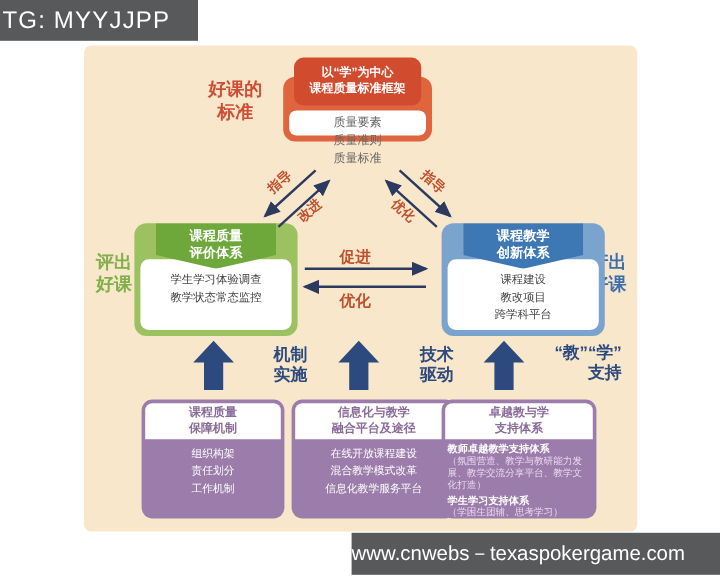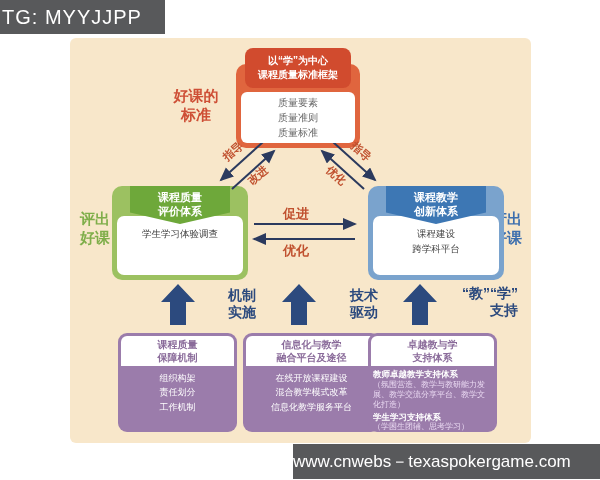--- a/index.html
+++ b/index.html
@@ -23,21 +23,21 @@
     background:#f8e7ca; border-radius:6px;
   }
 
   
   .side-label { position:absolute; font-weight:bold; text-align:center; line-height:1.25; }
   .side-standard { left:160px; top:66px; width:72px; font-size:15px; color:#ce4f36; }
   .side-eval { left:72px; top:210px; width:46px; font-size:15px; color:#7fae4a; }
   .side-prod { left:484px; top:210px; width:46px; font-size:15px; color:#3d6fae; }
 
   
-  .box-standard { position:absolute; left:236px; top:48px; width:124px; height:100px; }
+  .box-standard { position:absolute; left:236px; top:48px; width:124px; height:70px; }
   .box-standard .frame { position:absolute; left:0; right:0; top:16px; bottom:0; background:#e0653e; border-radius:10px; }
   .box-standard .tab {
     position:absolute; left:9px; right:9px; top:0; height:40px; z-index:2;
     background:#d14b2e; border-radius:8px; color:#fff; font-weight:bold;
     font-size:10px; line-height:1.35; text-align:center; padding-top:6px;
   }
   .box-standard .body {
     position:absolute; left:5px; right:5px; top:44px; bottom:5px; z-index:1;
     background:#fff; border-radius:6px; color:#666; font-size:10px;
     line-height:1.5; text-align:center; padding-top:3px;
@@ -103,21 +103,21 @@
     text-align:left;
   }
 </style>
 </head>
 <body>
 
 <div class="page">
 
   <div class="canvas">
 
-    <div class="side-label side-standard pre" style="position:absolute; left:90px; top:28px;margin-top:21px;">好课的
+    <div class="side-label side-standard pre" style="position:absolute; left:90px; top:28px;">好课的
 标准</div>
   </div>
 
   <div class="side-label side-eval pre">评出
 好课</div>
   <div class="side-label side-prod pre">产出
 好课</div>
 
   <div class="box-standard">
     <div class="frame"></div>
@@ -128,28 +128,30 @@
       <div>质量准则</div>
       <div>质量标准</div>
     </div>
   </div>
 
   <div class="sys-box box-eval">
     <div class="tab pre">课程质量
 评价体系</div>
     <div class="body">
       <div>学生学习体验调查</div>
+      <div>教学状态常态监控</div>
     </div>
   </div>
 
   <div class="sys-box box-innov">
     <div class="tab pre">课程教学
 创新体系</div>
     <div class="body">
       <div>课程建设</div>
+      <div>教改项目</div>
       <div>跨学科平台</div>
     </div>
   </div>
 
   <svg class="overlay" viewBox="0 0 600 480">
     <defs>
       <marker id="ah" markerWidth="8" markerHeight="8" refX="6" refY="3" orient="auto">
         <path d="M0,0 L7,3 L0,6 Z" fill="#2b3a5e"></path>
       </marker>
     </defs>

